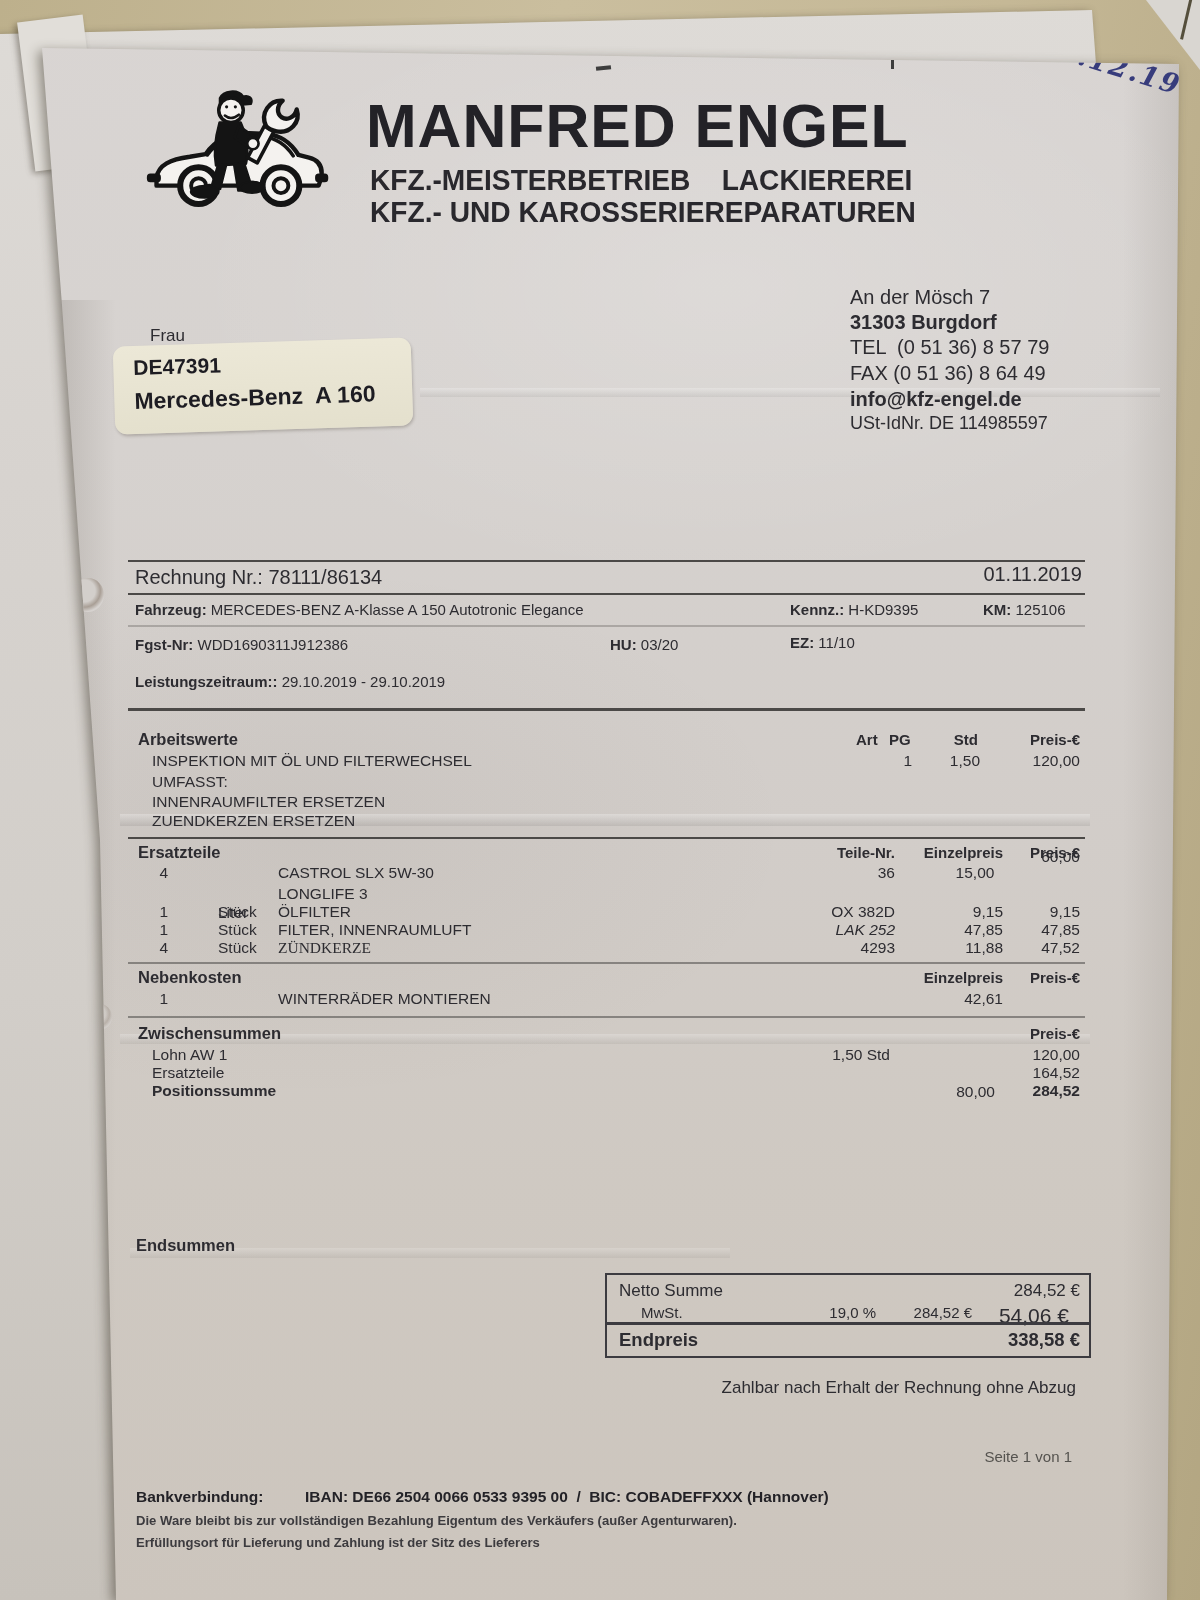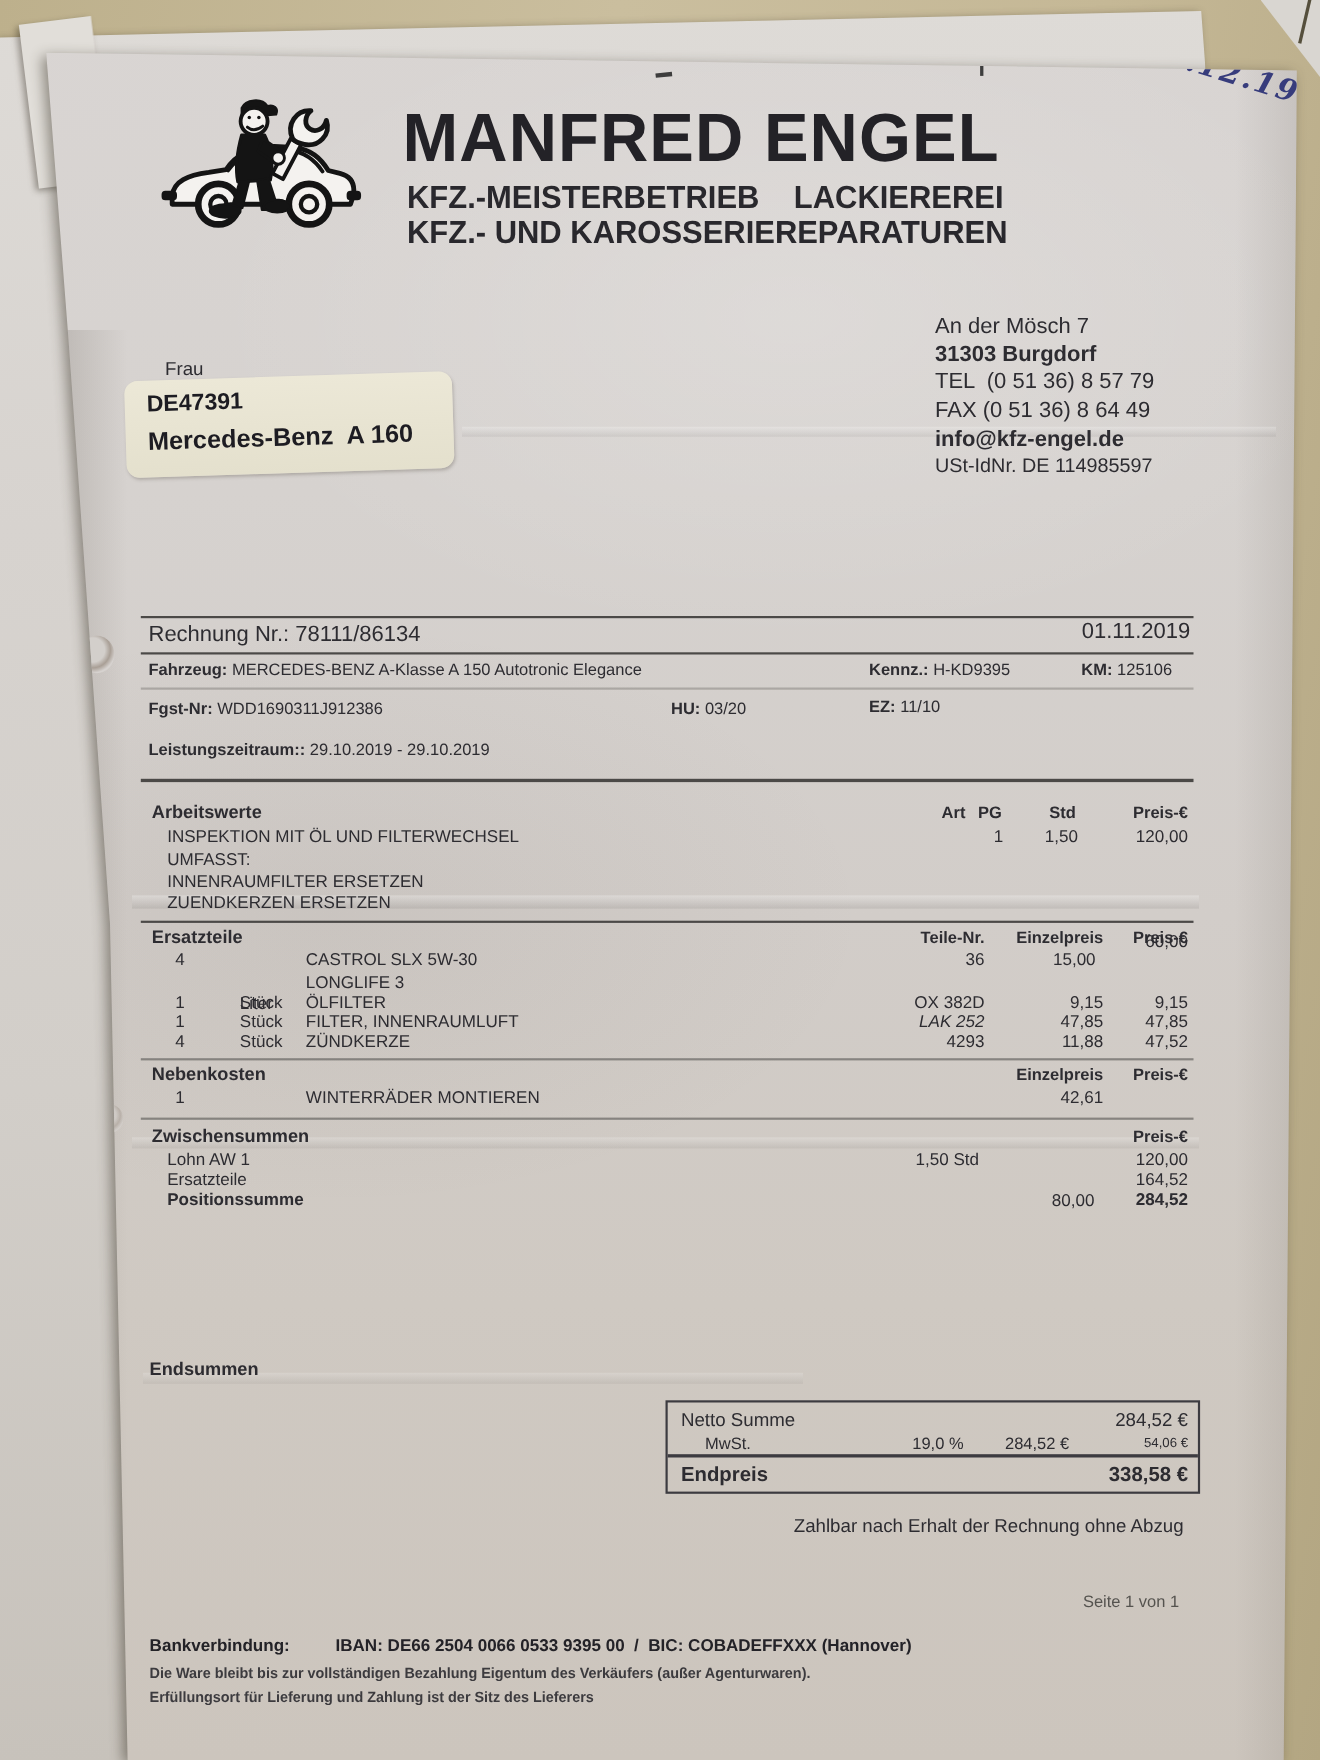--- a/index.html
+++ b/index.html
@@ -198,21 +198,21 @@
     <div class="t b" style="left:138px;top:843px;font-size:16.5px;">Ersatzteile</div>
     <div class="t b r" style="right:305px;top:844px;width:100px;font-size:15px;">Teile-Nr.</div>
     <div class="t b r" style="right:197px;top:844px;width:100px;font-size:15px;">Einzelpreis</div>
     <div class="t b r" style="right:120px;top:844px;width:70px;font-size:15px;">Preis-€</div>
 
     <div>
       <div class="t r" style="left:140px;top:864px;width:28px;font-size:15.5px;">4</div>
       <div class="t" style="left:218px;top:864px;font-size:15.5px;margin-top:40px;">Liter</div>
       <div class="t" style="left:278px;top:864px;font-size:15.5px;">CASTROL SLX 5W-30</div>
       <div class="t r" style="right:305px;top:864px;width:110px;font-size:15.5px;">36</div>
-      <div class="t r" style="right:204px;top:864px;width:80px;font-size:15.5px;">15,00</div>
+      <div class="t r" style="right:185px;top:864px;width:80px;font-size:15.5px;text-align:center;">15,00</div>
       <div class="t r" style="right:120px;top:848px;width:80px;font-size:15.5px;">60,00</div>
       <div class="t" style="left:278px;top:885px;font-size:15.5px;">LONGLIFE 3</div>
     </div>
     <div>
       <div class="t r" style="left:140px;top:903px;width:28px;font-size:15.5px;">1</div>
       <div class="t" style="left:218px;top:903px;font-size:15.5px;">Stück</div>
       <div class="t" style="left:278px;top:903px;font-size:15.5px;">ÖLFILTER</div>
       <div class="t r" style="right:305px;top:903px;width:110px;font-size:15.5px;">OX 382D</div>
       <div class="t r" style="right:197px;top:903px;width:80px;font-size:15.5px;">9,15</div>
       <div class="t r" style="right:120px;top:903px;width:80px;font-size:15.5px;">9,15</div>
@@ -221,21 +221,21 @@
       <div class="t r" style="left:140px;top:921px;width:28px;font-size:15.5px;">1</div>
       <div class="t" style="left:218px;top:921px;font-size:15.5px;">Stück</div>
       <div class="t" style="left:278px;top:921px;font-size:15.5px;">FILTER, INNENRAUMLUFT</div>
       <div class="t r" style="right:305px;top:921px;width:110px;font-size:15.5px;font-style:italic;">LAK 252</div>
       <div class="t r" style="right:197px;top:921px;width:80px;font-size:15.5px;">47,85</div>
       <div class="t r" style="right:120px;top:921px;width:80px;font-size:15.5px;">47,85</div>
     </div>
     <div>
       <div class="t r" style="left:140px;top:939px;width:28px;font-size:15.5px;">4</div>
       <div class="t" style="left:218px;top:939px;font-size:15.5px;">Stück</div>
-      <div class="t" style="left:278px;top:939px;font-size:15.5px;">ZÜNDKERZE</div>
+      <div class="t" style="left:278px;top:939px;font-size:15.5px;font-family:Liberation Serif, serif;">ZÜNDKERZE</div>
       <div class="t r" style="right:305px;top:939px;width:110px;font-size:15.5px;">4293</div>
       <div class="t r" style="right:197px;top:939px;width:80px;font-size:15.5px;">11,88</div>
       <div class="t r" style="right:120px;top:939px;width:80px;font-size:15.5px;">47,52</div>
     </div>
 
     <div class="rule" style="left:128px;top:962px;width:957px;opacity:.55;"></div>
     <div class="t b" style="left:138px;top:968px;font-size:16.5px;">Nebenkosten</div>
     <div class="t b r" style="right:197px;top:969px;width:100px;font-size:15px;">Einzelpreis</div>
     <div class="t b r" style="right:120px;top:969px;width:70px;font-size:15px;">Preis-€</div>
     <div class="t r" style="left:140px;top:990px;width:28px;font-size:15.5px;">1</div>
@@ -254,21 +254,21 @@
     <div class="t b" style="left:152px;top:1082px;font-size:15.5px;">Positionssumme</div>
     <div class="t b r" style="right:120px;top:1082px;width:80px;font-size:15.5px;">284,52</div>
 
     <div class="t b" style="left:136px;top:1236px;font-size:16.5px;">Endsummen</div>
     <div class="sum-box">
       <div class="t" style="left:12px;top:6px;font-size:17px;">Netto Summe</div>
       <div class="t r" style="right:9px;top:6px;width:110px;font-size:17px;">284,52 €</div>
       <div class="t" style="left:34px;top:29px;font-size:15px;">MwSt.</div>
       <div class="t r" style="right:213px;top:29px;width:80px;font-size:15px;">19,0 %</div>
       <div class="t r" style="right:117px;top:29px;width:90px;font-size:15px;">284,52 €</div>
-      <div class="t r" style="right:9px;top:29px;width:90px;font-size:12px;text-align:right;">54,06 €</div>
+      <div class="t r" style="right:20px;top:29px;width:90px;font-size:21px;text-align:right;">54,06 €</div>
       <div class="heavy"></div>
       <div class="t b" style="left:12px;top:54px;font-size:18.5px;">Endpreis</div>
       <div class="t b r" style="right:9px;top:54px;width:130px;font-size:18.5px;">338,58 €</div>
     </div>
 
     <div class="t r" style="right:124px;top:1378px;width:450px;font-size:17px;">Zahlbar nach Erhalt der Rechnung ohne Abzug</div>
     <div class="t r" style="right:128px;top:1448px;width:150px;font-size:15px;color:#55534f;">Seite 1 von 1</div>
 
     <div class="t b" style="left:136px;top:1488px;font-size:15.5px;color:#232227;">Bankverbindung:</div>
     <div class="t b" style="left:305px;top:1488px;font-size:15.5px;color:#232227;">IBAN: DE66 2504 0066 0533 9395 00  /  BIC: COBADEFFXXX (Hannover)</div>

